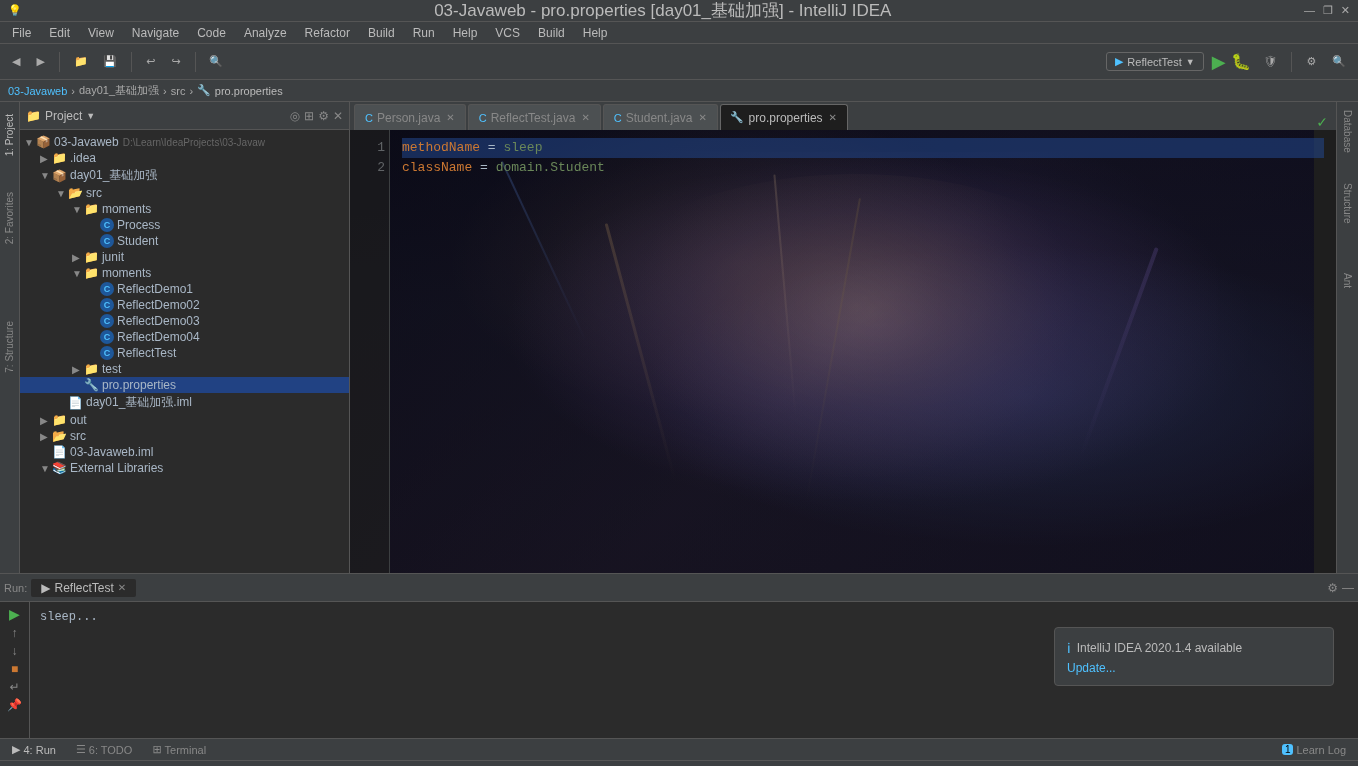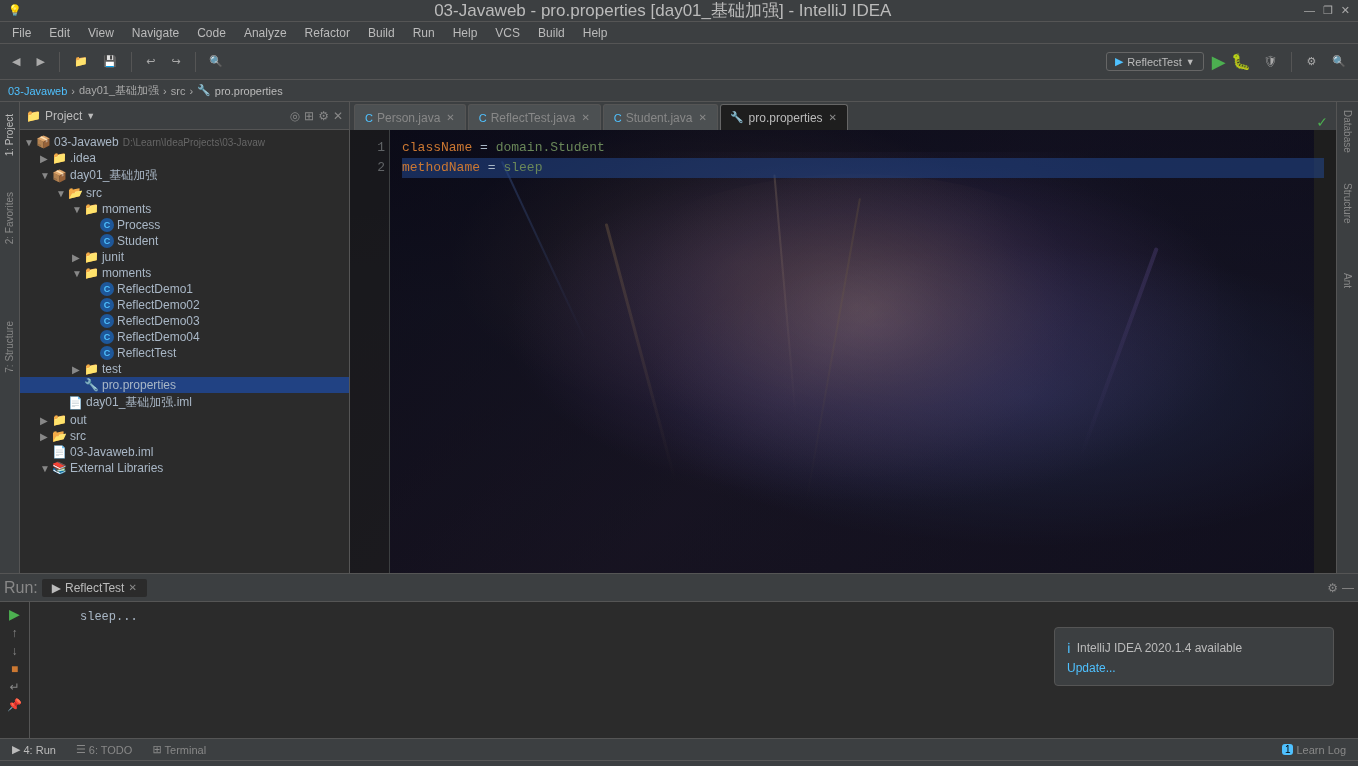--- a/index.html
+++ b/index.html
@@ -221,21 +221,21 @@
     #run-output {
       flex: 1;
       padding: 6px 10px;
       font-family: 'Consolas', 'Courier New', monospace;
       font-size: 12px;
       color: #a9b7c6;
       line-height: 18px;
       overflow: auto;
     }
     .run-cmd { color: #888; }
-    .run-text { color: #a9b7c6; margin-left: 40px; }
+    .run-text { color: #a9b7c6; }
     .run-success { color: #a9b7c6; }
 
     
     #status-bar {
       height: 20px;
       background: #3c3f41;
       display: flex;
       align-items: center;
       padding: 0 6px;
       font-size: 11px;
@@ -592,36 +592,36 @@
 
       <span style="margin-left:auto;color:#4caf50;font-size:14px;padding:0 4px;">✓</span>
     </div>
 
     <div id="code-editor">
       <div id="line-numbers">
         <div>1</div>
         <div>2</div>
       </div>
       <div id="code-content">
+        <span class="code-line highlighted"><span class="code-key">methodName</span><span class="code-eq"> = </span><span class="code-val">sleep</span></span>
         <span class="code-line"><span class="code-key">className</span><span class="code-eq"> = </span><span class="code-val">domain.Student</span></span>
-        <span class="code-line highlighted"><span class="code-key">methodName</span><span class="code-eq"> = </span><span class="code-val">sleep</span></span>
       </div>
     </div>
   </div>
 
   <div id="right-sidebar">
     <span class="right-sidebar-label">Database</span>
     <span class="right-sidebar-label" style="margin-top:20px;">Structure</span>
     <span class="right-sidebar-label" style="margin-top:40px;">Ant</span>
   </div>
 </div>
 
 <div id="bottom-panel">
   <div id="bottom-tabs">
-    <span style="font-size:16px;color:#888;">Run:</span>
+    <span style="font-size:11px;color:#888;">Run:</span>
     <div class="bottom-tab active">
       <span>▶</span>
       <span>ReflectTest</span>
       <span class="run-tab-close">✕</span>
     </div>
     <div class="bottom-actions">
       <span class="bottom-action-btn">⚙</span>
       <span class="bottom-action-btn">—</span>
     </div>
   </div>

